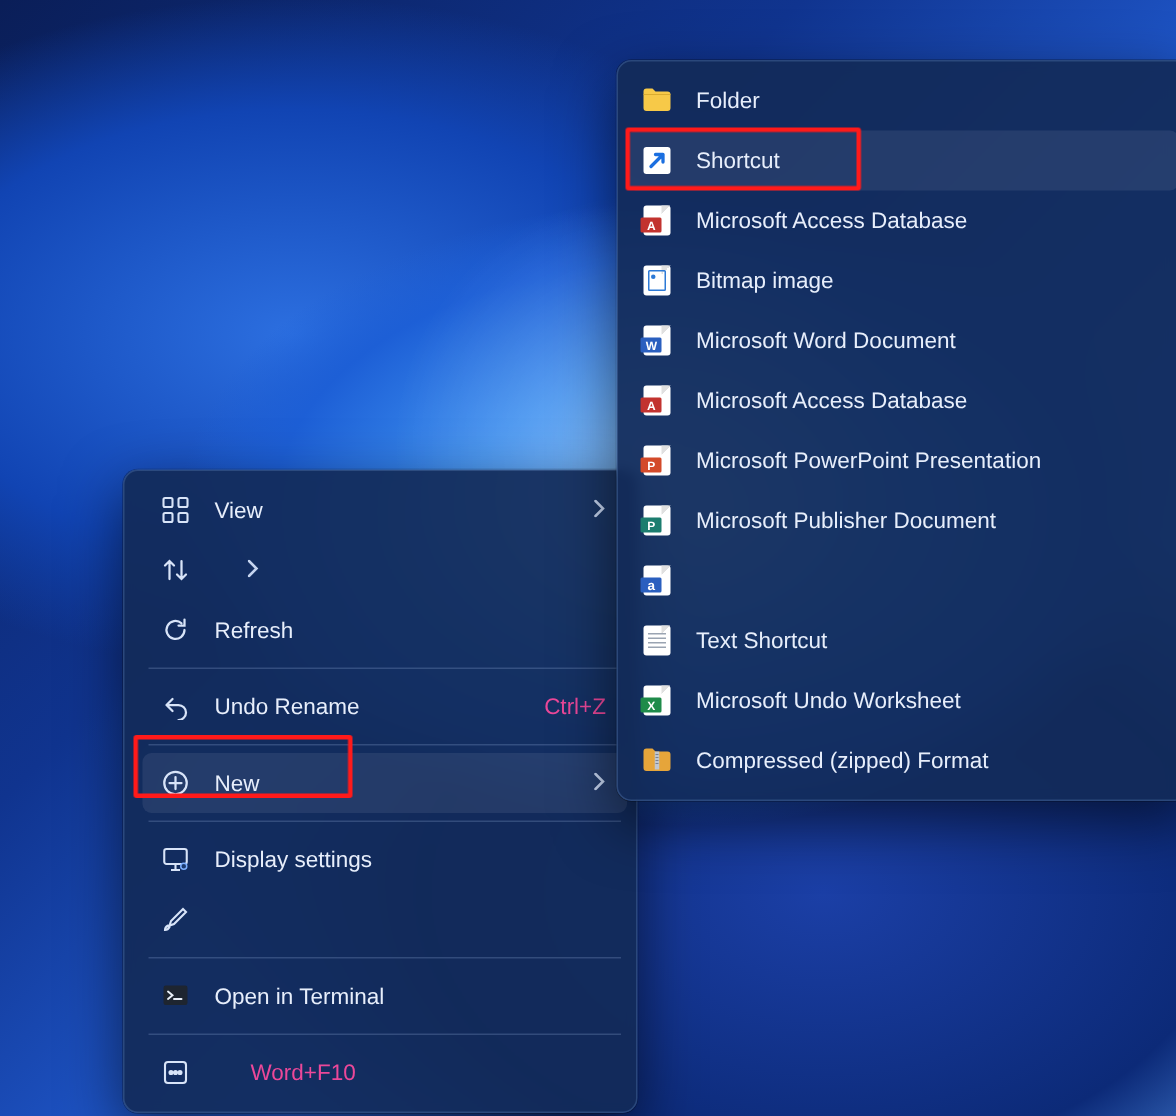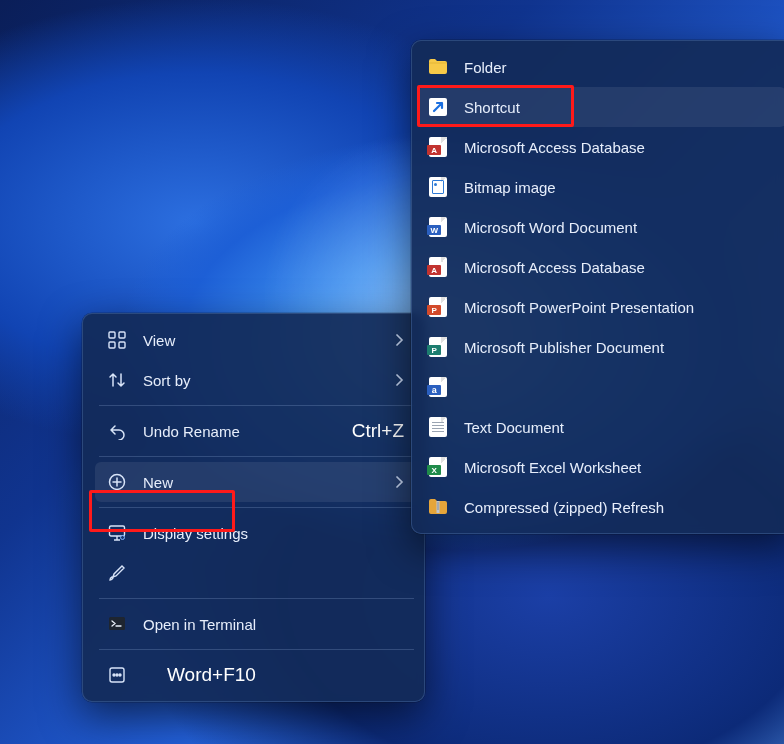--- a/index.html
+++ b/index.html
@@ -51,21 +51,21 @@
     background: rgba(255,255,255,0.08);
   }
   .ico {
     width: 24px; height: 24px;
     display: flex; align-items: center; justify-content: center;
     margin-right: 14px;
     flex-shrink: 0;
   }
   .ico svg { width: 18px; height: 18px; }
   .label { flex: 1; white-space: nowrap; }
-  .accel { font-size: 19px; color: #ffffff; margin-left: 24px; }
+  .accel { font-size: 15px; color: #ec4899; margin-left: 24px; }
   .chev { margin-left: 22px; color: #c5d4ef; }
   .chev svg { width: 8px; height: 12px; }
 
   .highlight-box {
     position: absolute;
     border: 3px solid #ff1a1a;
     pointer-events: none;
     border-radius: 2px;
   }
 
@@ -124,28 +124,35 @@
         </svg>
     </span>
   </div>
 
   <div class="item">
     <span class="ico">
       <svg viewBox="0 0 18 18" fill="none" stroke="#d8e4f8" stroke-width="1.5" stroke-linecap="round">
         <path d="M5 3v12M2 6l3-3 3 3M13 15V3M10 12l3 3 3-3"></path>
       </svg>
     </span>
-    <span class="label">Sort by</span>
     <span class="chev">
       <svg viewBox="0 0 8 12">
           <path d="M1 1l5 5-5 5" fill="none" stroke="#c5d4ef" stroke-width="1.7" stroke-linecap="round"></path>
         </svg>
     </span>
   </div>
 
+  <div class="item">
+    <span class="ico">
+      <svg viewBox="0 0 18 18" fill="none" stroke="#d8e4f8" stroke-width="1.5" stroke-linecap="round">
+        <path d="M15 9a6 6 0 1 1-2-4.5M15 2v4h-4"></path>
+      </svg>
+    </span>
+    <span class="label">Refresh</span>
+  </div>
 
   <hr>
 
   <div class="item">
     <span class="ico">
       <svg viewBox="0 0 18 18" fill="none" stroke="#d8e4f8" stroke-width="1.5" stroke-linecap="round">
         <path d="M3 8h8a5 5 0 0 1 0 10M3 8l4-4M3 8l4 4"></path>
       </svg>
     </span>
     <span class="label">Undo Rename</span>
@@ -301,38 +308,38 @@
         </div>
     </span>
   </div>
 
   <div class="item">
     <span class="file-ico">
       <div class="badge">
           <div style="position:absolute;left:3px;top:5px;right:3px;height:1px;background:#9aa4b2;box-shadow:0 3px #9aa4b2,0 6px #9aa4b2,0 9px #9aa4b2"></div>
         </div>
     </span>
-    <span class="label">Text Document</span>
+    <span class="label">Text Shortcut</span>
   </div>
 
   <div class="item">
     <span class="file-ico">
       <div class="badge">
           <div class="tag" style="background:#1f8b4a">X</div>
         </div>
     </span>
-    <span class="label">Microsoft Excel Worksheet</span>
+    <span class="label">Microsoft Undo Worksheet</span>
   </div>
 
   <div class="item">
     <span class="file-ico">
       <svg viewBox="0 0 20 18">
           <path d="M1 3a2 2 0 0 1 2-2h4l2 2h8a2 2 0 0 1 2 2v9a2 2 0 0 1-2 2H3a2 2 0 0 1-2-2z" fill="#e6a53a"></path>
           <rect x="8.5" y="3" width="3" height="12" fill="#c0c6cf"></rect>
           <path d="M9 5h2M9 7h2M9 9h2M9 11h2" stroke="#7a8290" stroke-width="0.8"></path>
         </svg>
     </span>
-    <span class="label">Compressed (zipped) Refresh</span>
+    <span class="label">Compressed (zipped) Format</span>
   </div>
 </div>
 
 <div class="highlight-box" style="left:89px; top:490px; width:146px; height:42px;"></div>
 <div class="highlight-box" style="left:417px; top:85px; width:157px; height:42px;"></div>
 
 </body></html>

